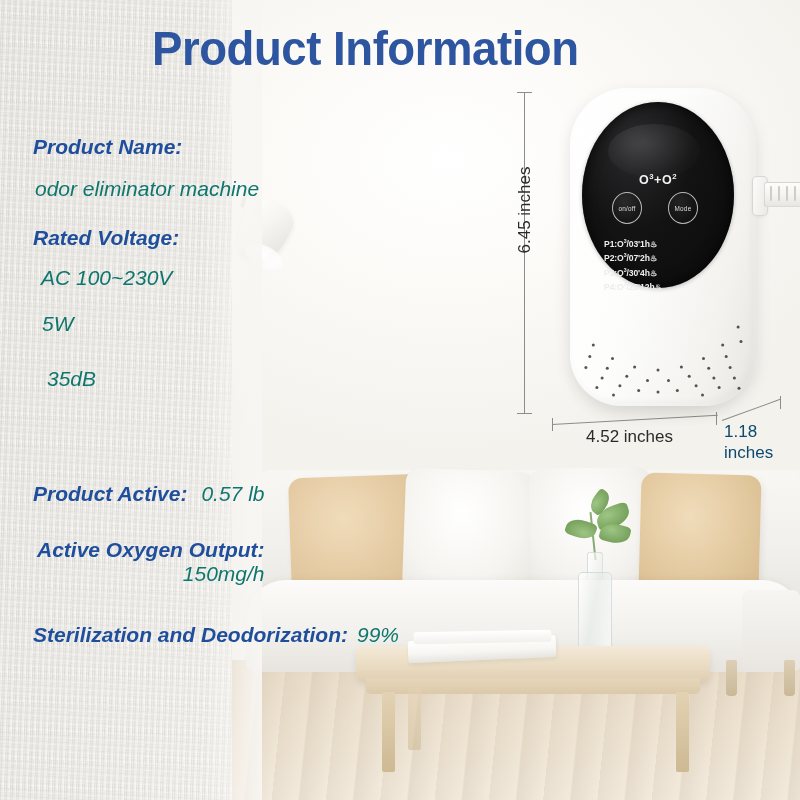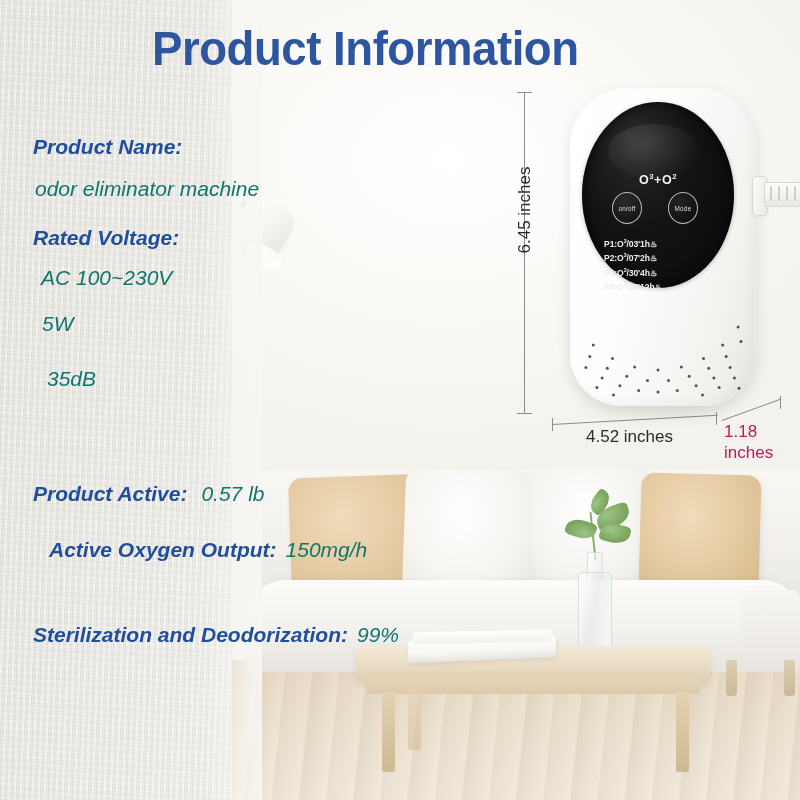--- a/index.html
+++ b/index.html
@@ -289,21 +289,21 @@
   }
   
   .r-name       { position: absolute; left: 0;   top: 0;   }
   .r-namev      { position: absolute; left: 2px; top: 42px;  }
   .r-volt       { position: absolute; left: 0;   top: 91px;  }
   .r-voltv      { position: absolute; left: 8px; top: 131px; }
   .r-power      { position: absolute; left: 0;   top: 177px; }
   .r-noise      { position: absolute; left: 0;   top: 232px; }
   .r-area       { position: absolute; left: 0;   top: 290px; }
   .r-weight     { position: absolute; left: 0;   top: 347px; }
-  .r-oxygen     { position: absolute; left: 16px;   top: 403px; }
+  .r-oxygen     { position: absolute; left: 4px;   top: 403px; flex-direction: column; }
   .r-steril     { position: absolute; left: 0;   top: 472px; margin-top: 16px; }
   .gap { display: inline-block; width: 9px; }
   .gap-s { display: inline-block; width: 5px; }
 
   
   .device {
     position: absolute;
     left: 546px; top: 88px;
     width: 186px; height: 318px; margin-left: 24px;
   }
@@ -461,21 +461,21 @@
     position: absolute;
     left: 586px; top: 427px;
     font-size: 17px;
     color: #2b2b2b;
     white-space: nowrap;
   }
   .dim-label-h2 {
     position: absolute;
     left: 724px; top: 421px;
     font-size: 17px;
-    color: #be185d;
+    color: #0c4a6e;
     line-height: 21px;
     width: 70px;
   }
 </style>
 </head>
 <body>
 
 <div id="page">
 
   <div class="scene">

